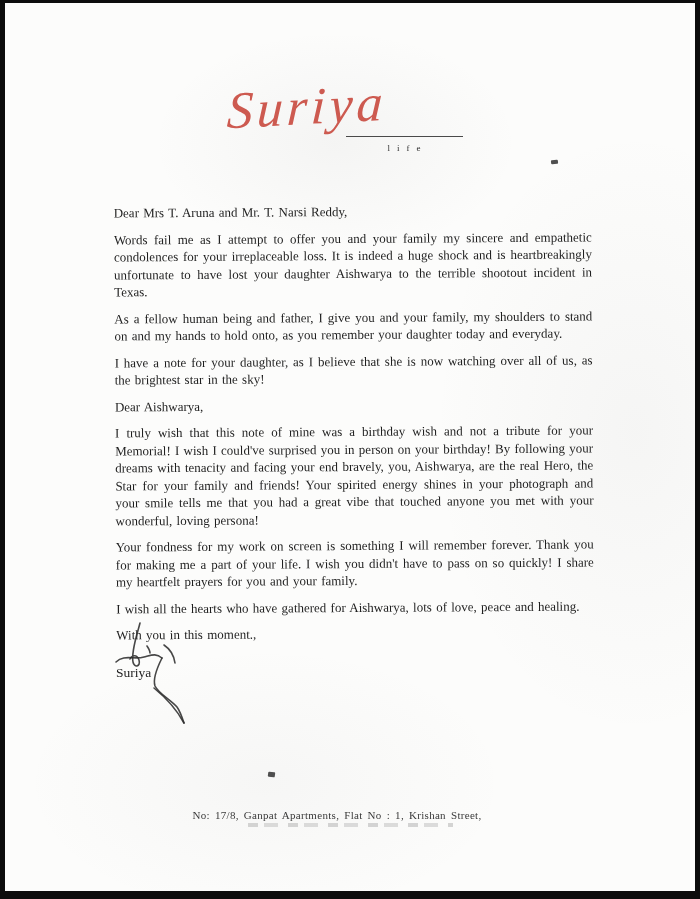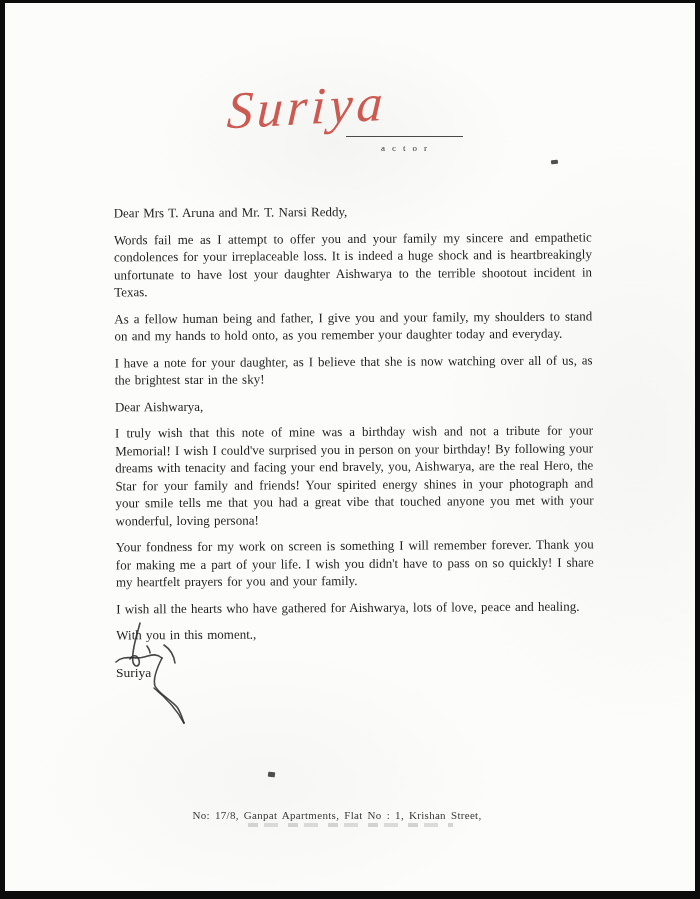--- a/index.html
+++ b/index.html
@@ -91,21 +91,21 @@
   .speck-2{left:263px;top:769px;width:7px;height:5px;transform:rotate(8deg);}
 </style>
 </head>
 <body>
 
 <div class="paper">
 
   <div class="letterhead">
     <div class="brand" style="color: rgb(205, 90, 80);">Suriya</div>
     <div class="tagline-rule">
-      <span class="tagline">actor</span>
+      <span class="tagline">life</span>
     </div>
   </div>
 
   <div class="body-text">
     <p>Dear Mrs T. Aruna and Mr. T. Narsi Reddy,</p>
     <p>Words fail me as I attempt to offer you and your family my sincere and empathetic condolences for your irreplaceable loss. It is indeed a huge shock and is heartbreakingly unfortunate to have lost your daughter Aishwarya to the terrible shootout incident in Texas.</p>
     <p>As a fellow human being and father, I give you and your family, my shoulders to stand on and my hands to hold onto, as you remember your daughter today and everyday.</p>
     <p>I have a note for your daughter, as I believe that she is now watching over all of us, as the brightest star in the sky!</p>
     <p class="no-justify">Dear Aishwarya,</p>
     <p>I truly wish that this note of mine was a birthday wish and not a tribute for your Memorial! I wish I could've surprised you in person on your birthday! By following your dreams with tenacity and facing your end bravely, you, Aishwarya, are the real Hero, the Star for your family and friends! Your spirited energy shines in your photograph and your smile tells me that you had a great vibe that touched anyone you met with your wonderful, loving persona!</p>

